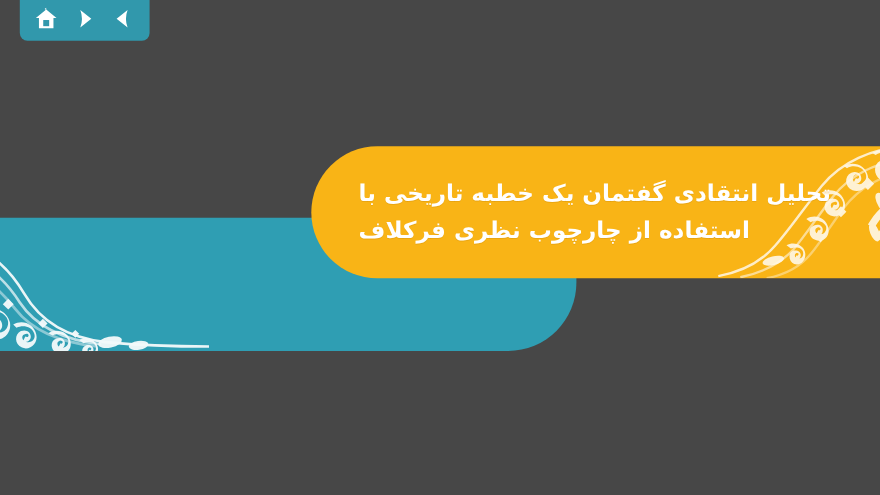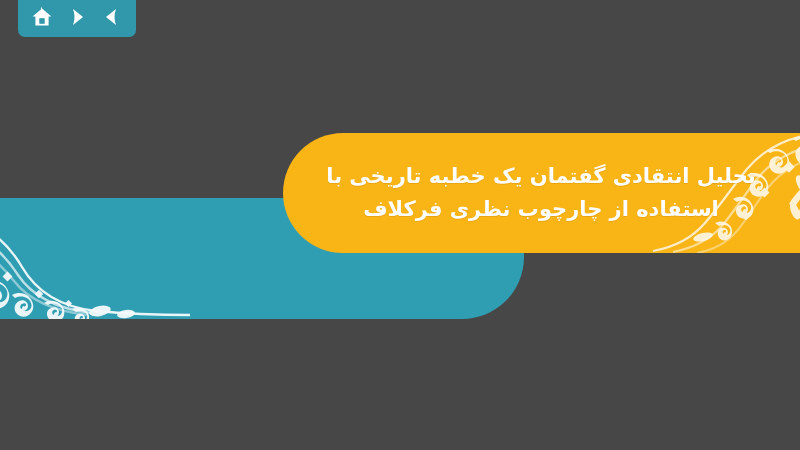--- a/index.html
+++ b/index.html
@@ -102,21 +102,21 @@
   }
 
   #slide-title {
     position: relative;
     z-index: 3;
     color: #FFFFFF;
     font-family: "DejaVu Sans", sans-serif;
     font-size: 21px;
     font-weight: 700;
     line-height: 1.55;
-    text-align: center;
+    text-align: left;
     direction: rtl;
     width: 430px;
     margin-right: 24px;
     text-shadow: 0 1px 0 rgba(180,120,0,0.22);
     white-space: pre-line;
   }
 </style>
 </head>
 <body>
 

